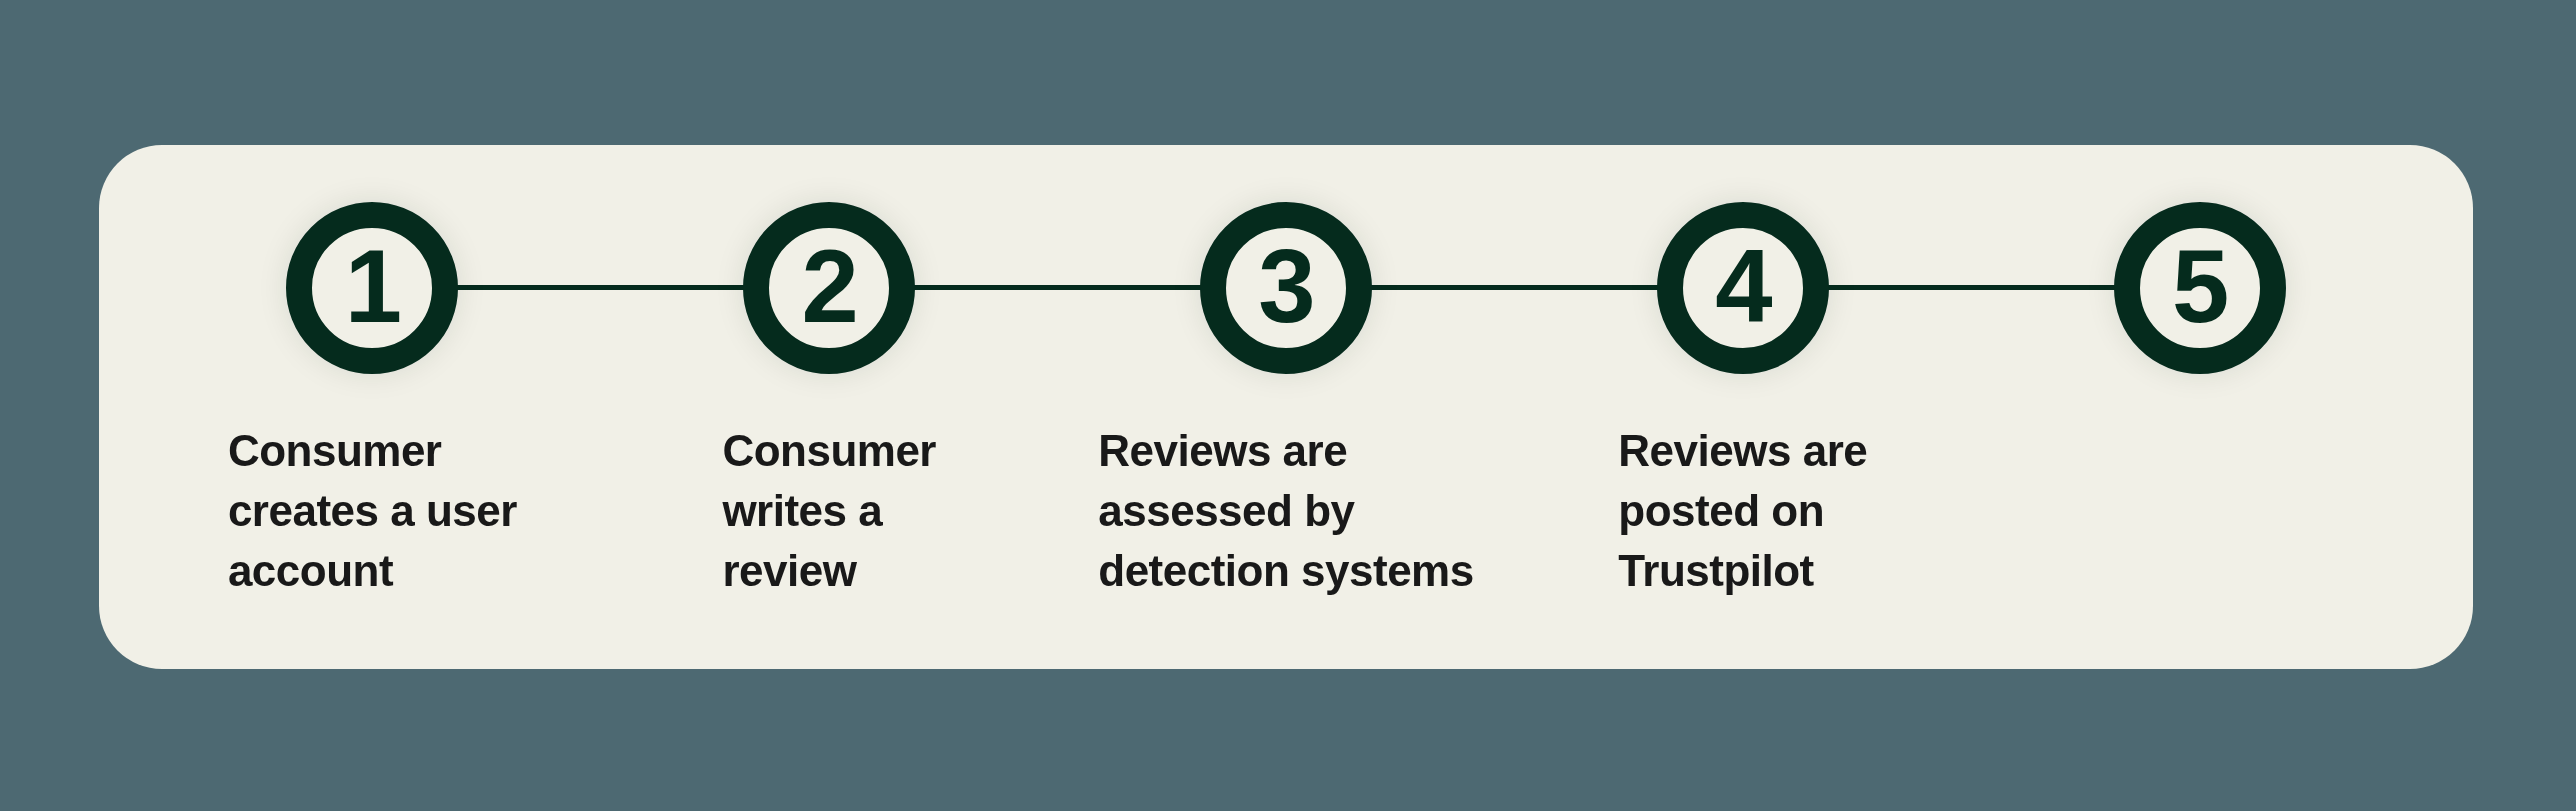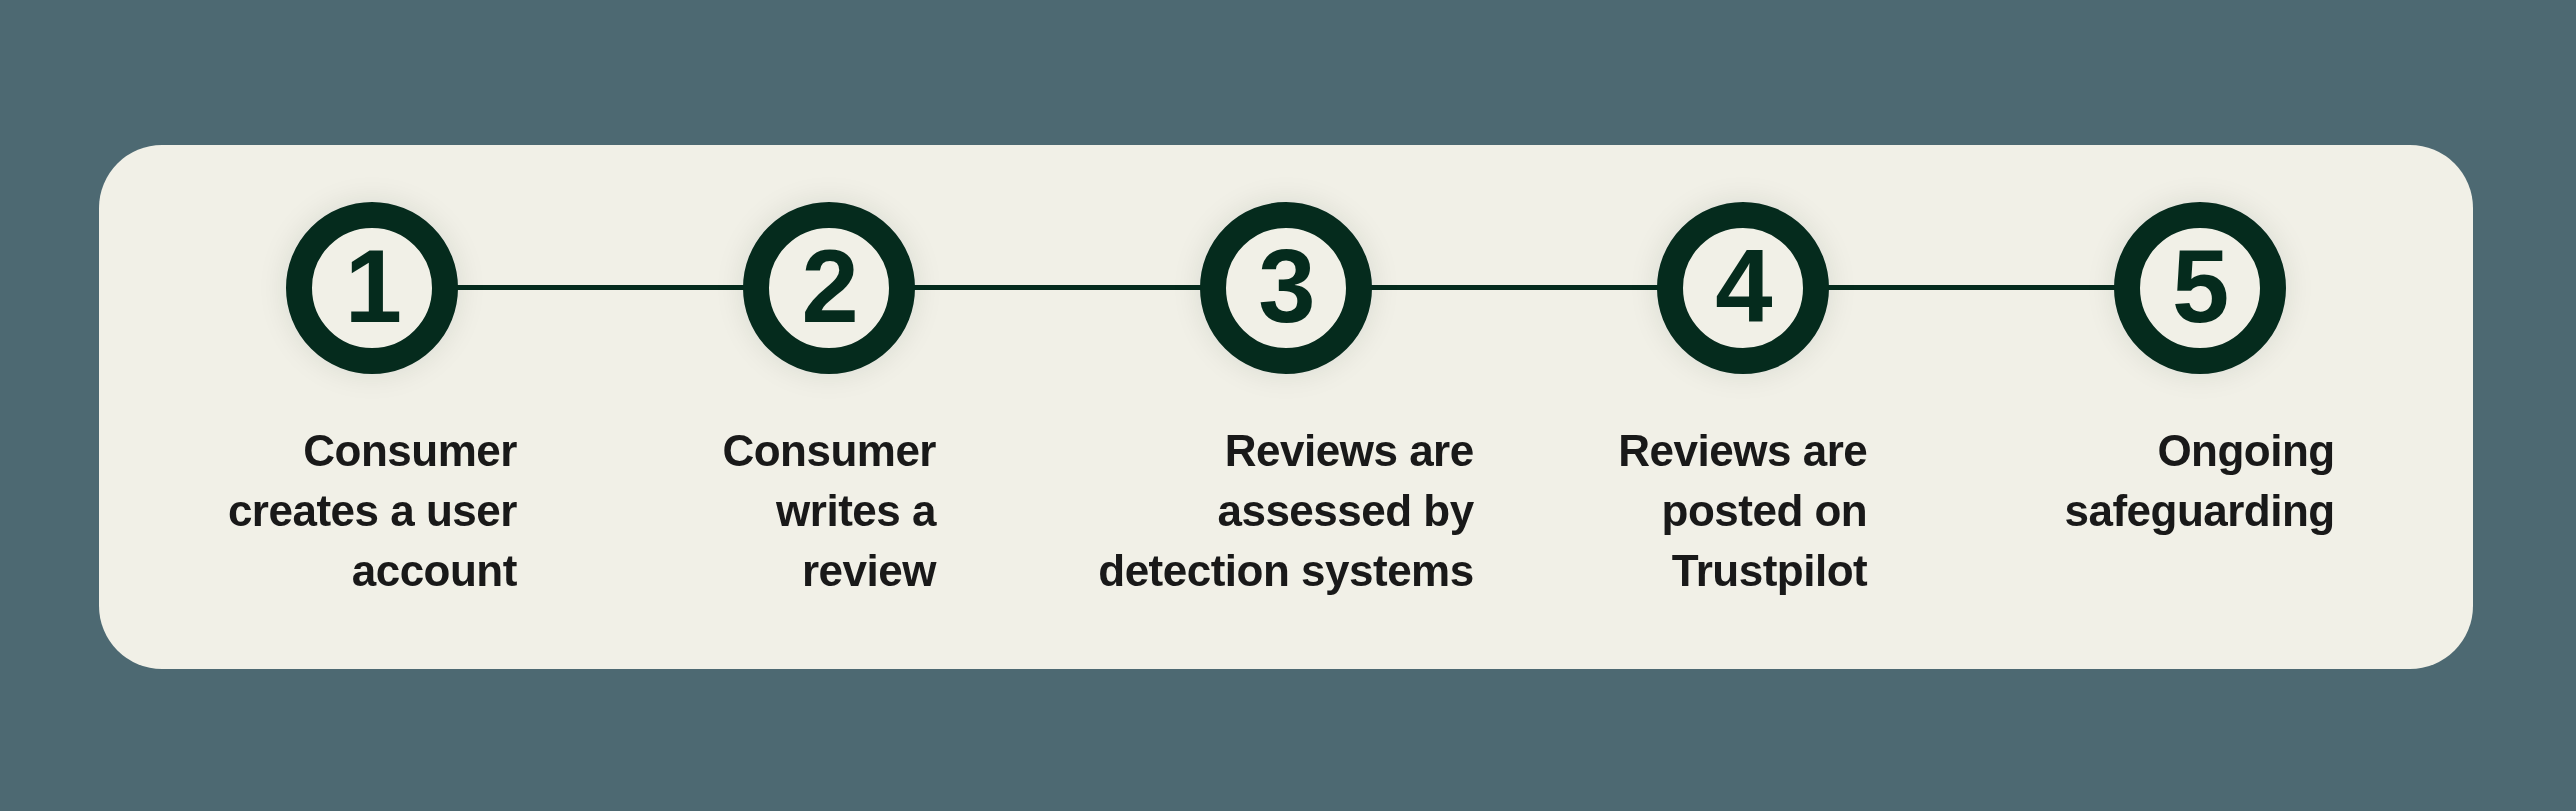--- a/index.html
+++ b/index.html
@@ -73,21 +73,21 @@
     letter-spacing: -2px;
     transform: translateY(-2px);
   }
   .label {
     margin-top: 47px;
     font-size: 44px;
     font-weight: 700;
     line-height: 60px;
     letter-spacing: -0.5px;
     color: var(--text-color);
-    text-align: right;
+    text-align: left;
     white-space: pre-line;
   }
 </style>
 </head>
 <body>
 
 <div class="stage">
   <div class="card">
     <div class="timeline">
 
@@ -126,20 +126,18 @@
         </div>
         <div class="label">Reviews are
 posted on
 Trustpilot</div>
       </div>
 
       <div class="step">
         <div class="circle">
           <span class="num">5</span>
         </div>
-        <div class="label">Ongoing
-safeguarding</div>
       </div>
 
     </div>
   </div>
 </div>
 
 
 </body></html>

